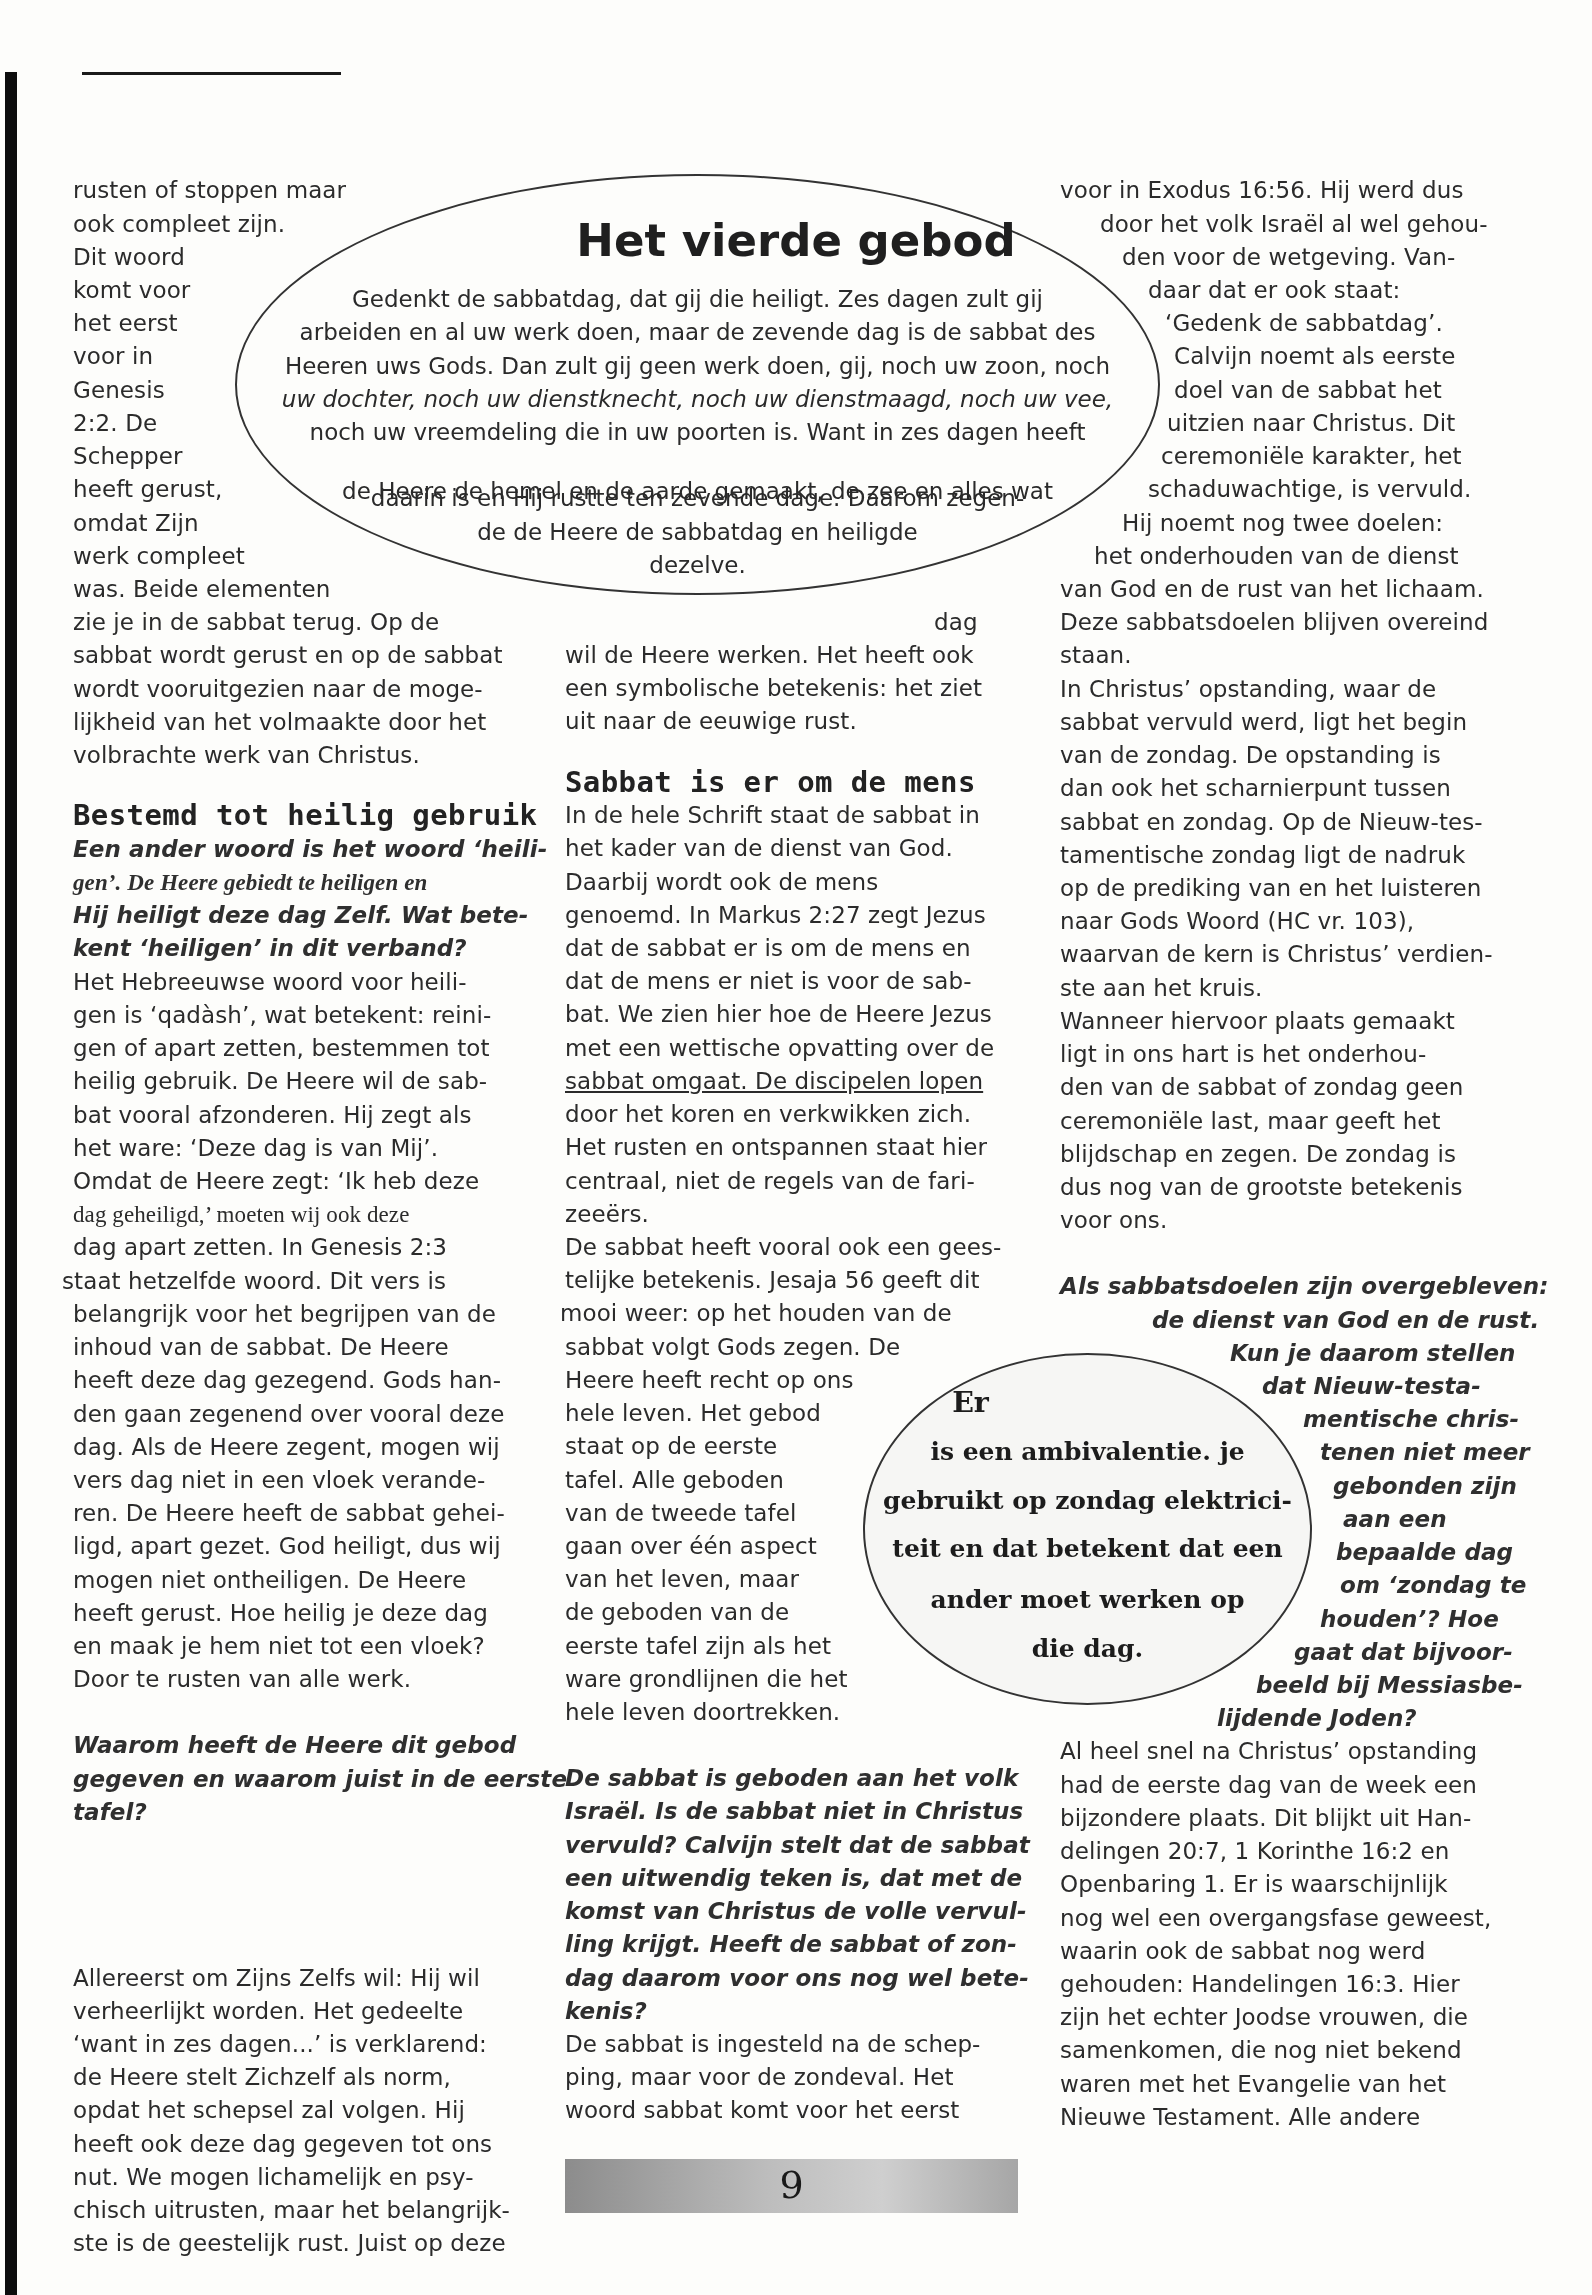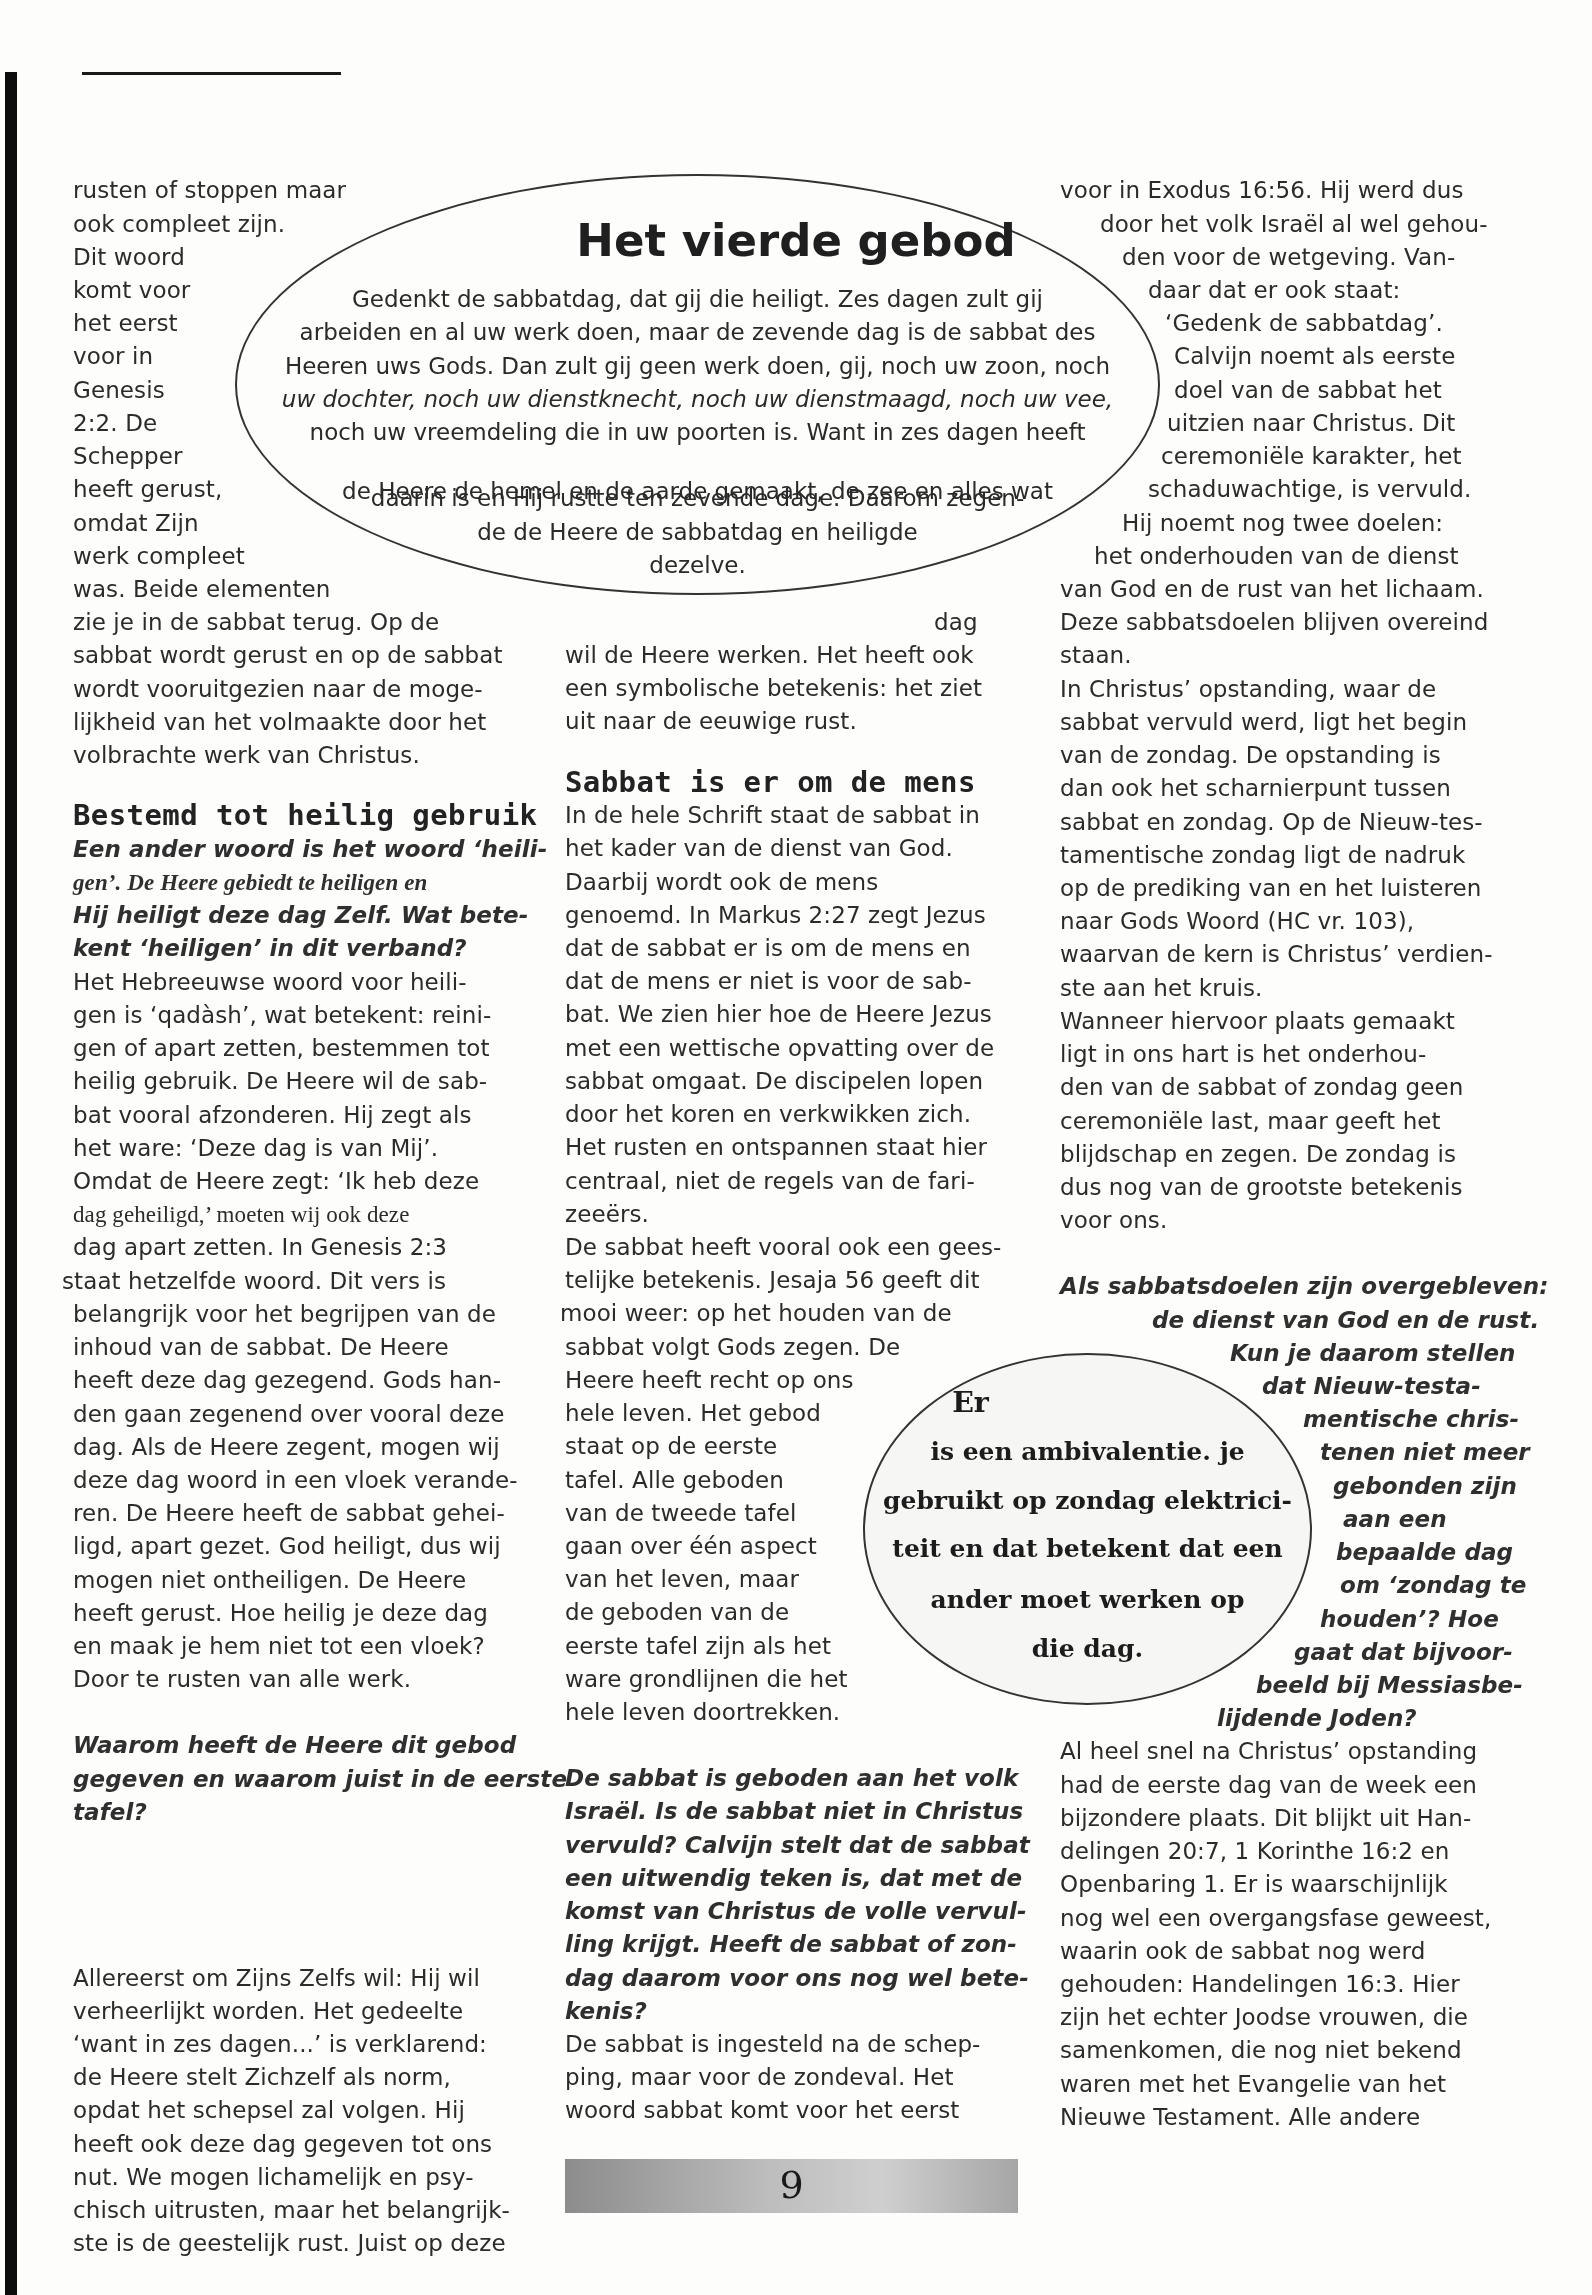--- a/index.html
+++ b/index.html
@@ -73,21 +73,21 @@
       <div class="line" style="left: 73px; top: 1132px;">het ware: ‘Deze dag is van Mij’.</div>
       <div class="line" style="left: 73px; top: 1165px;">Omdat de Heere zegt: ‘Ik heb deze</div>
       <div class="line" style="left: 73px; top: 1198px; font-family: Liberation Serif, serif;">dag geheiligd,’ moeten wij ook deze</div>
       <div class="line" style="left: 73px; top: 1231px;">dag apart zetten. In Genesis 2:3</div>
       <div class="line" style="left: 62px; top: 1265px;">staat hetzelfde woord. Dit vers is</div>
       <div class="line" style="left: 73px; top: 1298px;">belangrijk voor het begrijpen van de</div>
       <div class="line" style="left: 73px; top: 1331px;">inhoud van de sabbat. De Heere</div>
       <div class="line" style="left: 73px; top: 1364px;">heeft deze dag gezegend. Gods han-</div>
       <div class="line" style="left: 73px; top: 1398px;">den gaan zegenend over vooral deze</div>
       <div class="line" style="left: 73px; top: 1431px;">dag. Als de Heere zegent, mogen wij</div>
-      <div class="line" style="left: 73px; top: 1464px;">deze dag woord in een vloek verande-</div>
+      <div class="line" style="left: 73px; top: 1464px;">vers dag niet in een vloek verande-</div>
       <div class="line" style="left: 73px; top: 1497px;">ren. De Heere heeft de sabbat gehei-</div>
       <div class="line" style="left: 73px; top: 1530px;">ligd, apart gezet. God heiligt, dus wij</div>
       <div class="line" style="left: 73px; top: 1564px;">mogen niet ontheiligen. De Heere</div>
       <div class="line" style="left: 73px; top: 1597px;">heeft gerust. Hoe heilig je deze dag</div>
       <div class="line" style="left: 73px; top: 1630px;">en maak je hem niet tot een vloek?</div>
       <div class="line" style="left: 73px; top: 1663px;">Door te rusten van alle werk.</div>
       <div class="line it" style="left: 73px; top: 1729px;">Waarom heeft de Heere dit gebod</div>
       <div class="line it" style="left: 73px; top: 1763px;">gegeven en waarom juist in de eerste</div>
       <div class="line it" style="left: 73px; top: 1796px;">tafel?</div>
       <div class="line" style="left: 73px; top: 1962px;">Allereerst om Zijns Zelfs wil: Hij wil</div>
@@ -107,21 +107,21 @@
       <div class="line" style="left: 565px; top: 705px;">uit naar de eeuwige rust.</div>
       <div class="h2" style="left: 565px; top: 765px;">Sabbat is er om de mens</div>
       <div class="line" style="left: 565px; top: 799px;">In de hele Schrift staat de sabbat in</div>
       <div class="line" style="left: 565px; top: 832px;">het kader van de dienst van God.</div>
       <div class="line" style="left: 565px; top: 866px;">Daarbij wordt ook de mens</div>
       <div class="line" style="left: 565px; top: 899px;">genoemd. In Markus 2:27 zegt Jezus</div>
       <div class="line" style="left: 565px; top: 932px;">dat de sabbat er is om de mens en</div>
       <div class="line" style="left: 565px; top: 965px;">dat de mens er niet is voor de sab-</div>
       <div class="line" style="left: 565px; top: 998px;">bat. We zien hier hoe de Heere Jezus</div>
       <div class="line" style="left: 565px; top: 1032px;">met een wettische opvatting over de</div>
-      <div class="line" style="left: 565px; top: 1065px;">sabbat omgaat. De discipelen lopen</div>
+      <div class="line" style="left: 565px; top: 1065px; text-decoration: underline;">sabbat omgaat. De discipelen lopen</div>
       <div class="line" style="left: 565px; top: 1098px;">door het koren en verkwikken zich.</div>
       <div class="line" style="left: 565px; top: 1131px;">Het rusten en ontspannen staat hier</div>
       <div class="line" style="left: 565px; top: 1165px;">centraal, niet de regels van de fari-</div>
       <div class="line" style="left: 565px; top: 1198px;">zeeërs.</div>
       <div class="line" style="left: 565px; top: 1231px;">De sabbat heeft vooral ook een gees-</div>
       <div class="line" style="left: 565px; top: 1264px;">telijke betekenis. Jesaja 56 geeft dit</div>
       <div class="line" style="left: 560px; top: 1297px;">mooi weer: op het houden van de</div>
       <div class="line" style="left: 565px; top: 1331px;">sabbat volgt Gods zegen. De</div>
       <div class="line" style="left: 565px; top: 1364px;">Heere heeft recht op ons</div>
       <div class="line" style="left: 565px; top: 1397px;">hele leven.  Het gebod</div>

